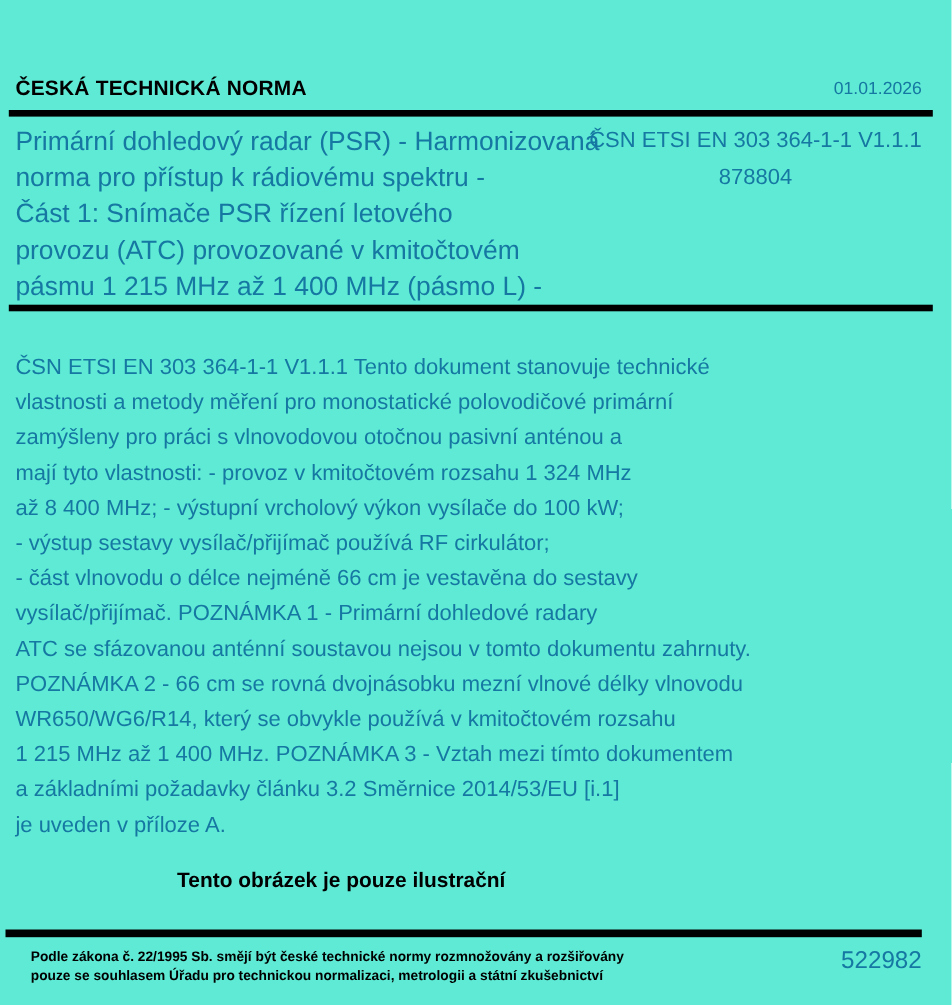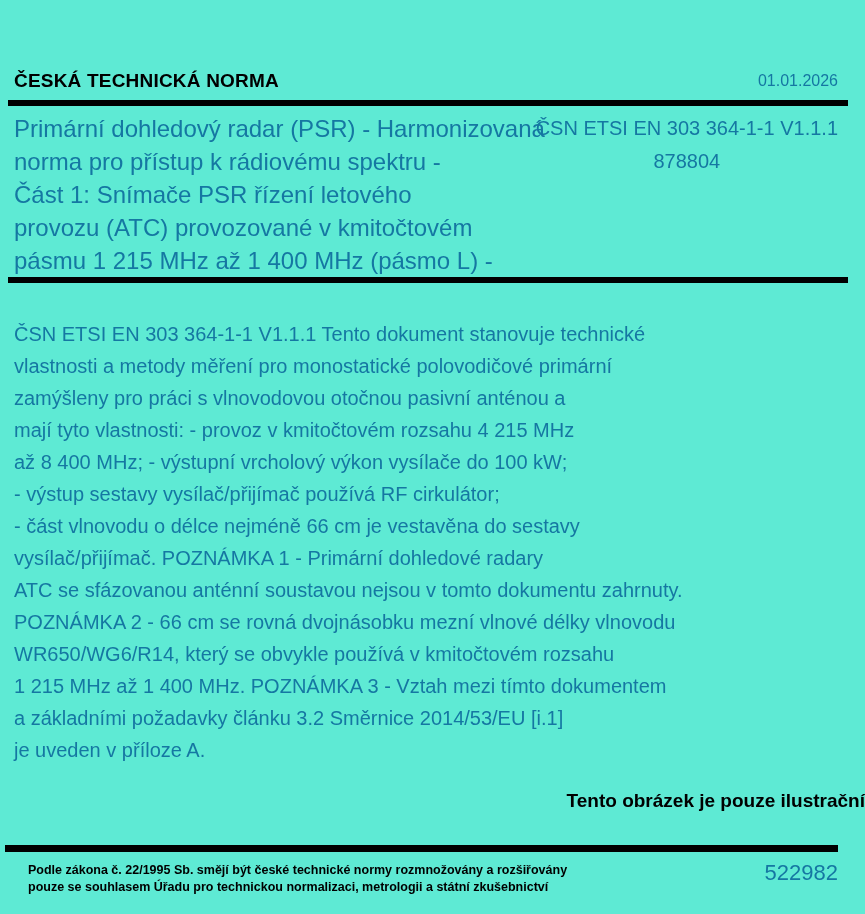--- a/index.html
+++ b/index.html
@@ -74,21 +74,21 @@
     line-height: 32px;
     color: var(--accent, #1577A2);
     margin-top: 30px;
   }
   .abstract .line { white-space: nowrap; }
   .illustration-note {
     position: absolute;
     top: 790px;
     left: 161px;
     width: 704px;
-    text-align: right;
+    text-align: left;
     font-size: 19px;
     font-weight: bold;
     color: #000000;
     white-space: nowrap;
   }
   .footer-legal {
     position: absolute;
     top: 862px;
     left: 28px;
     width: 600px;
@@ -131,21 +131,21 @@
     <div class="line">ČSN ETSI EN 303 364-1-1 V1.1.1</div>
     <div class="line">878804</div>
   </div>
 
   <div class="rule rule-mid"></div>
 
   <div class="abstract">
     <div class="line">ČSN ETSI EN 303 364-1-1 V1.1.1 Tento dokument stanovuje technické</div>
     <div class="line">vlastnosti a metody měření pro monostatické polovodičové primární</div>
     <div class="line">zamýšleny pro práci s vlnovodovou otočnou pasivní anténou a</div>
-    <div class="line">mají tyto vlastnosti: - provoz v kmitočtovém rozsahu 4 215 MHz</div>
+    <div class="line">mají tyto vlastnosti: - provoz v kmitočtovém rozsahu 1 324 MHz</div>
     <div class="line">až 8 400 MHz; - výstupní vrcholový výkon vysílače do 100 kW;</div>
     <div class="line">- výstup sestavy vysílač/přijímač používá RF cirkulátor;</div>
     <div class="line">- část vlnovodu o délce nejméně 66 cm je vestavěna do sestavy</div>
     <div class="line">vysílač/přijímač. POZNÁMKA 1 - Primární dohledové radary</div>
     <div class="line">ATC se sfázovanou anténní soustavou nejsou v tomto dokumentu zahrnuty.</div>
     <div class="line">POZNÁMKA 2 - 66 cm se rovná dvojnásobku mezní vlnové délky vlnovodu</div>
     <div class="line">WR650/WG6/R14, který se obvykle používá v kmitočtovém rozsahu</div>
     <div class="line">1 215 MHz až 1 400 MHz. POZNÁMKA 3 - Vztah mezi tímto dokumentem</div>
     <div class="line">a základními požadavky článku 3.2 Směrnice 2014/53/EU [i.1]</div>
     <div class="line">je uveden v příloze A.</div>

